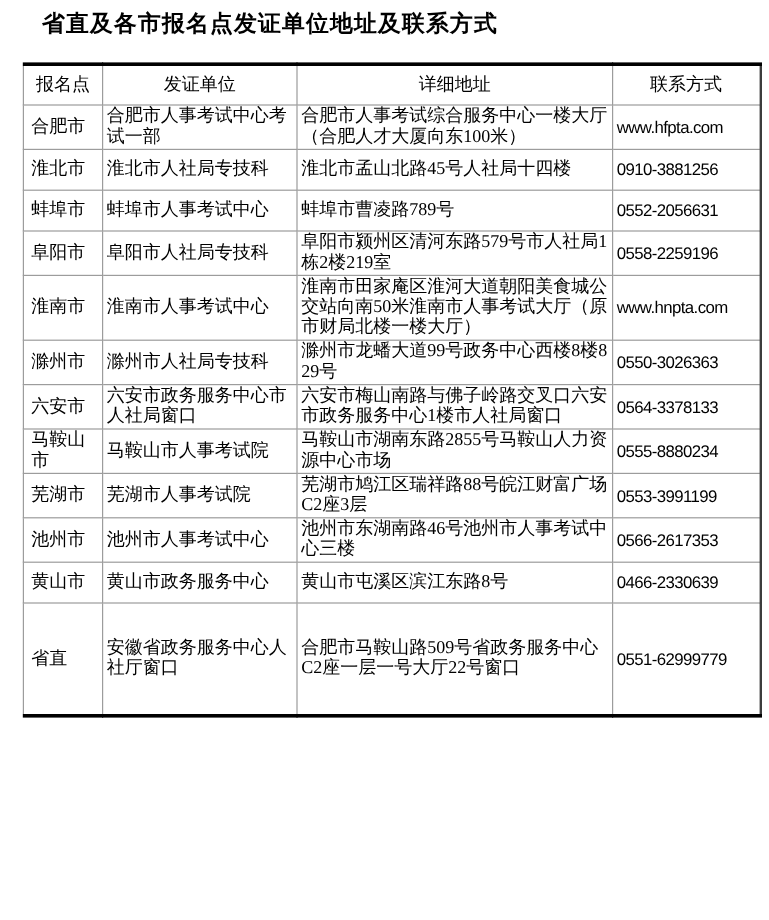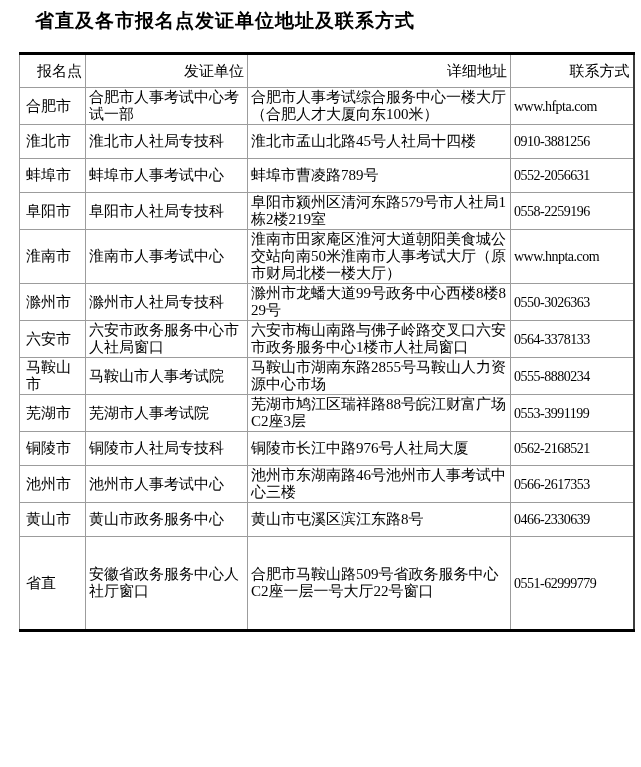--- a/index.html
+++ b/index.html
@@ -46,29 +46,29 @@
     font-size: 15px;
     line-height: 17px;
     font-weight: normal;
     padding: 1px 3px;
     vertical-align: middle;
     word-break: break-all;
     overflow: hidden;
   }
   .contact-table th {
     height: 30px;
-    text-align: right;
+    text-align: center;
   }
   .contact-table td {
     height: 31px;
     text-align: left;
   }
   .contact-table td.col-city { padding-left: 6px; }
   .contact-table td.col-contact {
-    font-family: Liberation Serif, serif;
+    font-family: Liberation Sans, sans-serif;
     font-size: 14px;
     letter-spacing: -0.5px;
   }
   .contact-table tbody tr:last-child td { height: 90px; }
   col.c-city    { width: 66px; }
   col.c-unit    { width: 162px; }
   col.c-address { width: 263px; }
   col.c-contact { width: 123px; }
 </style>
 </head>
@@ -154,26 +154,20 @@
         </tr>
 
         <tr>
           <td class="col-city">芜湖市</td>
           <td class="col-unit">芜湖市人事考试院</td>
           <td class="col-address">芜湖市鸠江区瑞祥路88号皖江财富广场C2座3层</td>
           <td class="col-contact">0553-3991199</td>
         </tr>
 
 
-        <tr>
-          <td class="col-city">铜陵市</td>
-          <td class="col-unit">铜陵市人社局专技科</td>
-          <td class="col-address">铜陵市长江中路976号人社局大厦</td>
-          <td class="col-contact">0562-2168521</td>
-        </tr>
 
         <tr>
           <td class="col-city">池州市</td>
           <td class="col-unit">池州市人事考试中心</td>
           <td class="col-address">池州市东湖南路46号池州市人事考试中心三楼</td>
           <td class="col-contact">0566-2617353</td>
         </tr>
 
 
         <tr>

